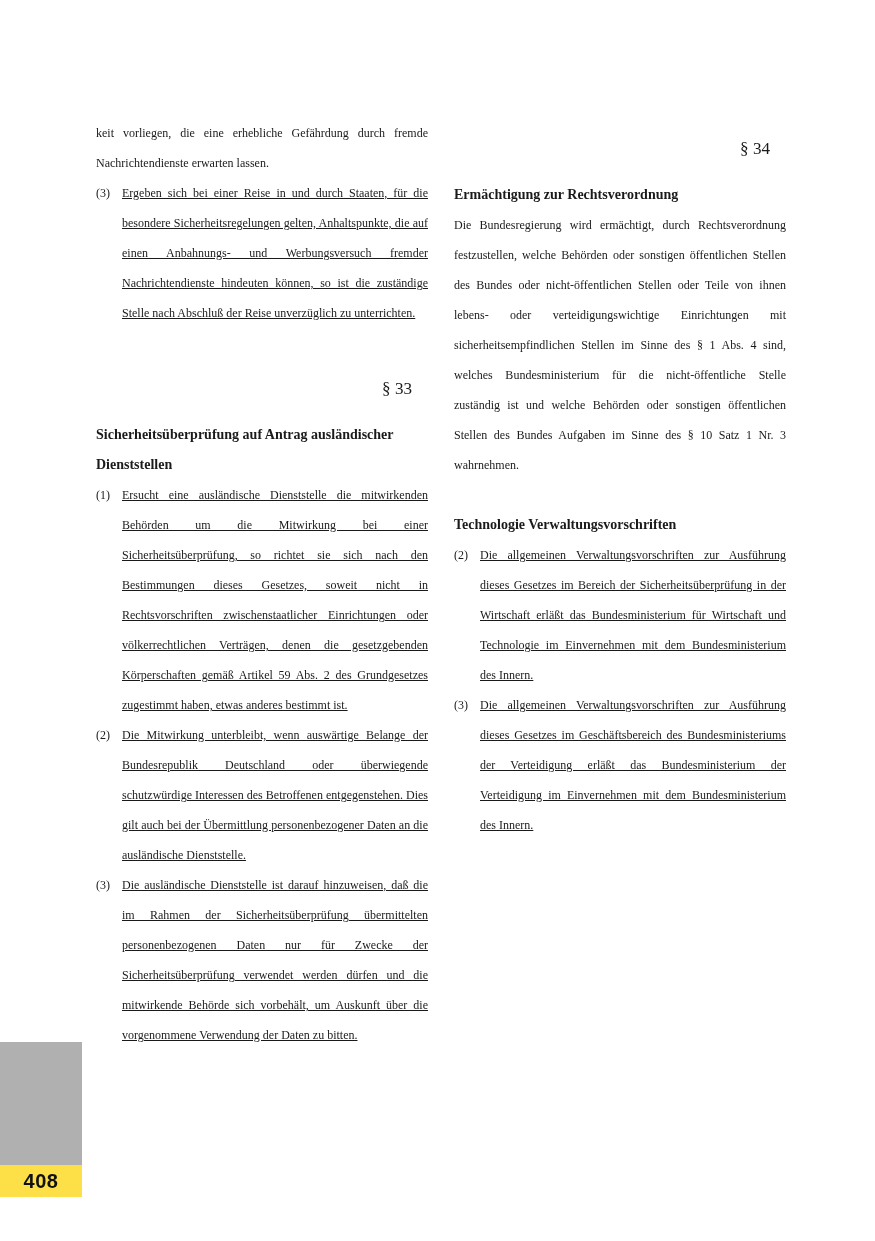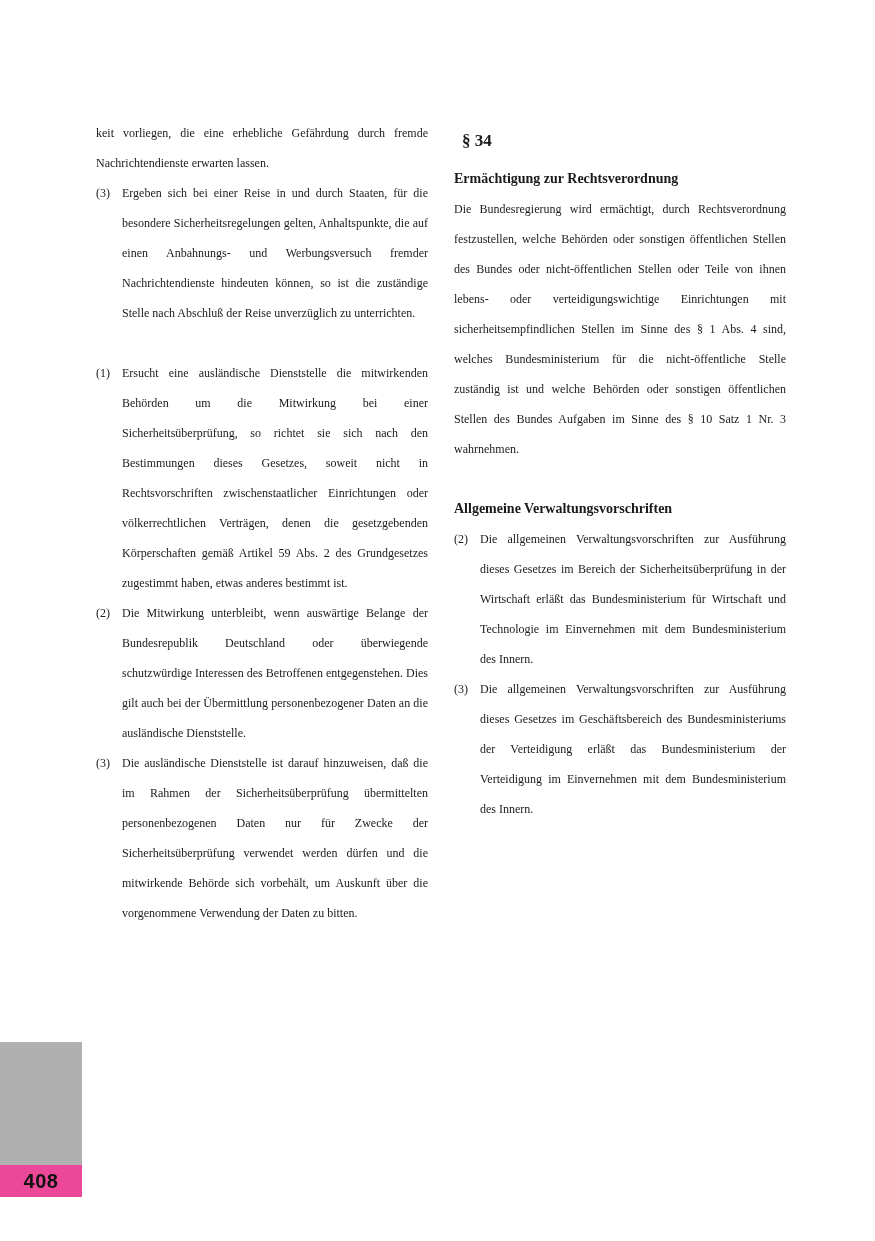--- a/index.html
+++ b/index.html
@@ -29,21 +29,21 @@
     width: 82px;
   }
   .page-marker-block {
     width: 82px;
     height: 123px;
     background: #b0b0b0;
   }
   .page-marker-label {
     width: 82px;
     height: 32px;
-    background: #ec4899;
+    background: #fde047;
     display: flex;
     align-items: center;
     justify-content: center;
     font-family: "Liberation Sans", "DejaVu Sans", sans-serif;
     font-weight: bold;
     font-size: 20px;
     color: #111111;
     letter-spacing: 0.5px;
   }
 
@@ -71,33 +71,34 @@
   
   .para {
     margin: 0;
   }
 
   
   .numpara {
     margin: 0;
     padding-left: 26px;
     text-indent: -26px;
+    text-decoration: underline;
   }
   .numpara .marker {
     display: inline-block;
     width: 26px;
     text-indent: 0;
   }
 
   .sec-num {
-    margin: 8px;
-    font-weight: bold;
+    margin: 16px;
+    font-weight: normal;
     font-size: 17.1px;
     line-height: 30px;
-    text-align: left;
+    text-align: right;
   }
   .sec-title {
     margin: 0;
     font-weight: bold;
     font-size: 14px;
     line-height: 30px;
     text-align: left;
   }
   .spacer {
     height: 30px;
@@ -116,38 +117,40 @@
   <div class="columns">
 
     <div class="column">
 
       <p class="block para">keit vorliegen, die eine erhebliche Gefährdung durch fremde Nachrichtendienste erwarten lassen.</p>
 
       <p class="block numpara"><span class="marker">(3)</span><span>Ergeben sich bei einer Reise in und durch Staaten, für die besondere Sicherheitsregelungen gelten, Anhaltspunkte, die auf einen Anbahnungs- und Werbungsversuch fremder Nachrichtendienste hindeuten können, so ist die zuständige Stelle nach Abschluß der Reise unverzüglich zu unterrichten.</span></p>
 
       <div class="spacer"></div>
 
+      <p class="sec-num">§ 33</p>
+      <p class="sec-title">Sicherheitsüberprüfung auf Antrag ausländischer Dienststellen</p>
 
       <p class="block numpara"><span class="marker">(1)</span><span>Ersucht eine ausländische Dienststelle die mitwirkenden Behörden um die Mitwirkung bei einer Sicherheitsüberprüfung, so richtet sie sich nach den Bestimmungen dieses Gesetzes, soweit nicht in Rechtsvorschriften zwischenstaatlicher Einrichtungen oder völkerrechtlichen Verträgen, denen die gesetzgebenden Körperschaften gemäß Artikel 59 Abs. 2 des Grundgesetzes zugestimmt haben, etwas anderes bestimmt ist.</span></p>
 
       <p class="block numpara"><span class="marker">(2)</span><span>Die Mitwirkung unterbleibt, wenn auswärtige Belange der Bundesrepublik Deutschland oder überwiegende schutzwürdige Interessen des Betroffenen entgegenstehen. Dies gilt auch bei der Übermittlung personenbezogener Daten an die ausländische Dienststelle.</span></p>
 
       <p class="block numpara"><span class="marker">(3)</span><span>Die ausländische Dienststelle ist darauf hinzuweisen, daß die im Rahmen der Sicherheitsüberprüfung übermittelten personenbezogenen Daten nur für Zwecke der Sicherheitsüberprüfung verwendet werden dürfen und die mitwirkende Behörde sich vorbehält, um Auskunft über die vorgenommene Verwendung der Daten zu bitten.</span></p>
 
     </div>
 
     <div class="column">
 
       <p class="sec-num">§ 34</p>
       <p class="sec-title">Ermächtigung zur Rechtsverordnung</p>
       <p class="block para">Die Bundesregierung wird ermächtigt, durch Rechtsverordnung festzustellen, welche Behörden oder sonstigen öffentlichen Stellen des Bundes oder nicht-öffentlichen Stellen oder Teile von ihnen lebens- oder verteidigungswichtige Einrichtungen mit sicherheitsempfindlichen Stellen im Sinne des § 1 Abs. 4 sind, welches Bundesministerium für die nicht-öffentliche Stelle zuständig ist und welche Behörden oder sonstigen öffentlichen Stellen des Bundes Aufgaben im Sinne des § 10 Satz 1 Nr. 3 wahrnehmen.</p>
 
       <div class="spacer"></div>
 
-      <p class="sec-title">Allgemeine Verwaltungsvorschriften</p>
+      <p class="sec-title">Technologie Verwaltungsvorschriften</p>
 
 
       <p class="block numpara"><span class="marker">(2)</span><span>Die allgemeinen Verwaltungsvorschriften zur Ausführung dieses Gesetzes im Bereich der Sicherheitsüberprüfung in der Wirtschaft erläßt das Bundesministerium für Wirtschaft und Technologie im Einvernehmen mit dem Bundesministerium des Innern.</span></p>
 
       <p class="block numpara"><span class="marker">(3)</span><span>Die allgemeinen Verwaltungsvorschriften zur Ausführung dieses Gesetzes im Geschäftsbereich des Bundesministeriums der Verteidigung erläßt das Bundesministerium der Verteidigung im Einvernehmen mit dem Bundesministerium des Innern.</span></p>
 
     </div>
 
   </div>
 </div>

